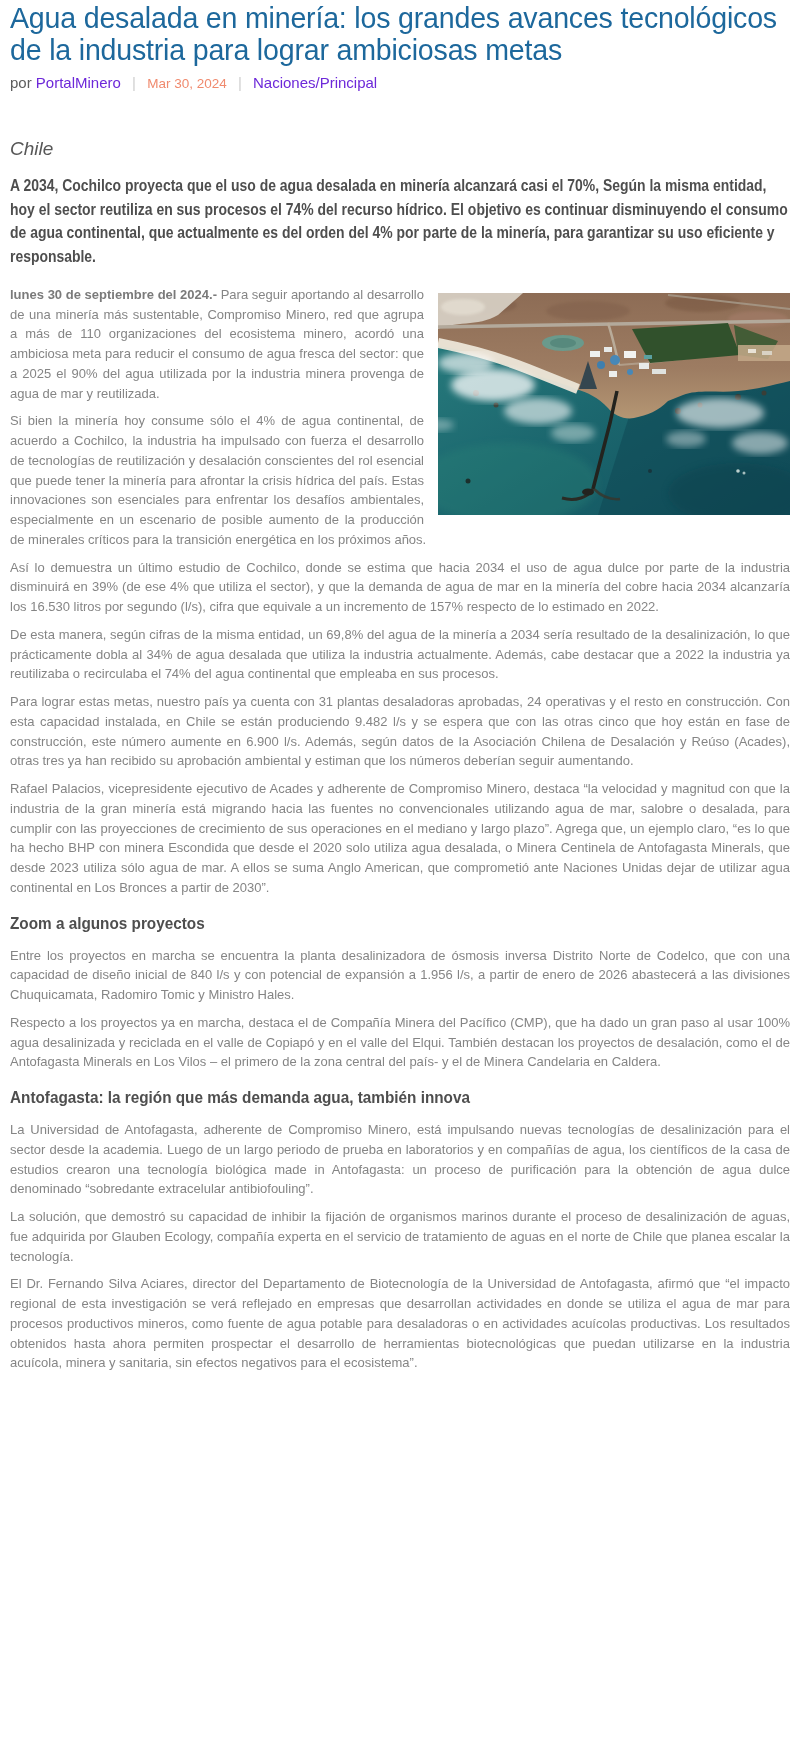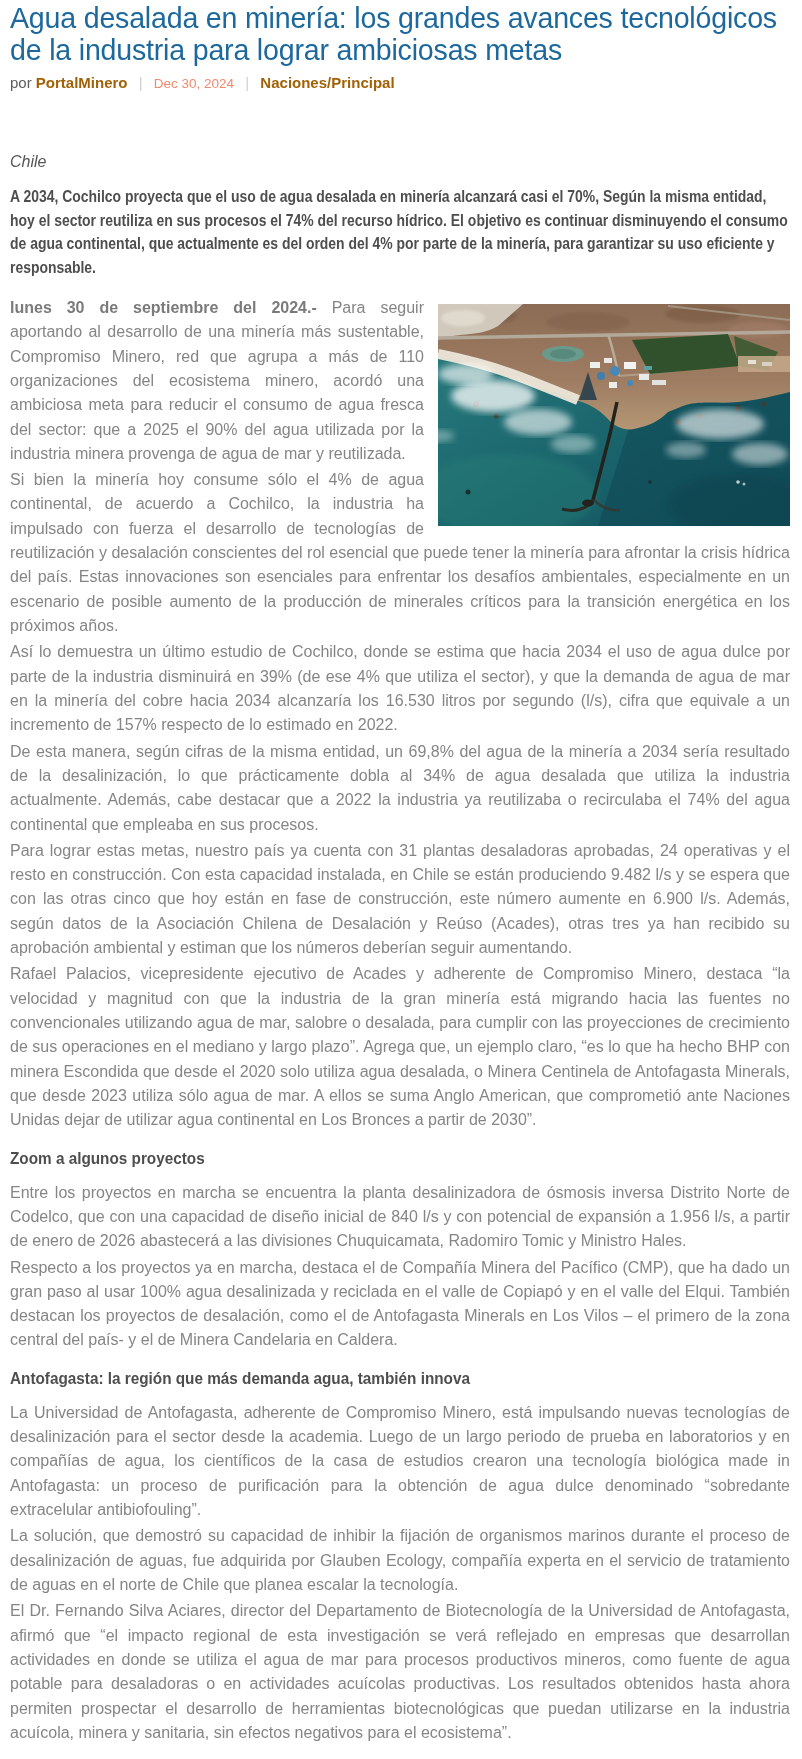--- a/index.html
+++ b/index.html
@@ -22,45 +22,45 @@
     width: 105%;
     transform: scaleX(0.952);
     transform-origin: 0 0;
   }
 
   .byline {
     margin-top: 7px;
     font-size: 15px;
     color: #5c5c5c;
   }
-  .byline a { color: #a16207; text-decoration: none; cursor: pointer; font-weight: bold; }
+  .byline a { color: #6d28d9; text-decoration: none; cursor: pointer; }
   .byline .sep { color: #cfcfcf; margin: 0 7px; }
   .byline .date { color: #f08a6e; font-size: 13.5px; }
 
   .location {
-    margin-top: 62px;
-    font-size: 16px;
+    margin-top: 47px;
+    font-size: 19px;
     font-style: italic;
     color: #575757;
   }
 
   .lead {
     margin: 14px 0 16px 0;
     font-weight: 700;
     color: #4e4e4e;
     font-size: 17px;
     line-height: 1.4;
     width: 122%;
     transform: scaleX(0.82);
     transform-origin: 0 0;
   }
 
   .body {
-    margin: 2px 0;
-    font-size: 16px;
+    margin: 8px 0;
+    font-size: 13px;
     line-height: 1.52;
     color: #858585;
     text-align: justify;
   }
   .body strong { font-weight: 700; color: #7a7a7a; }
 
   .subhead {
     margin: 16px 0 12px 0;
     font-weight: 700;
     color: #4e4e4e;
@@ -85,21 +85,21 @@
 <body>
 
 <div class="page">
 
   <h1 class="title">Agua desalada en minería: los grandes avances tecnológicos de la industria para lograr ambiciosas metas</h1>
 
   <div class="byline">
     <span>por</span>
     <a>PortalMinero</a>
     <span class="sep">|</span>
-    <span class="date">Dec 30, 2024</span>
+    <span class="date">Mar 30, 2024</span>
     <span class="sep">|</span>
     <a>Naciones/Principal</a>
   </div>
 
   <div class="location">Chile</div>
 
   <p class="lead">A 2034, Cochilco proyecta que el uso de agua desalada en minería alcanzará casi el 70%, Según la misma entidad, hoy el sector reutiliza en sus procesos el 74% del recurso hídrico. El objetivo es continuar disminuyendo el consumo de agua continental, que actualmente es del orden del 4% por parte de la minería, para garantizar su uso eficiente y responsable.</p>
 
   <p class="body">
     <span class="figure">

